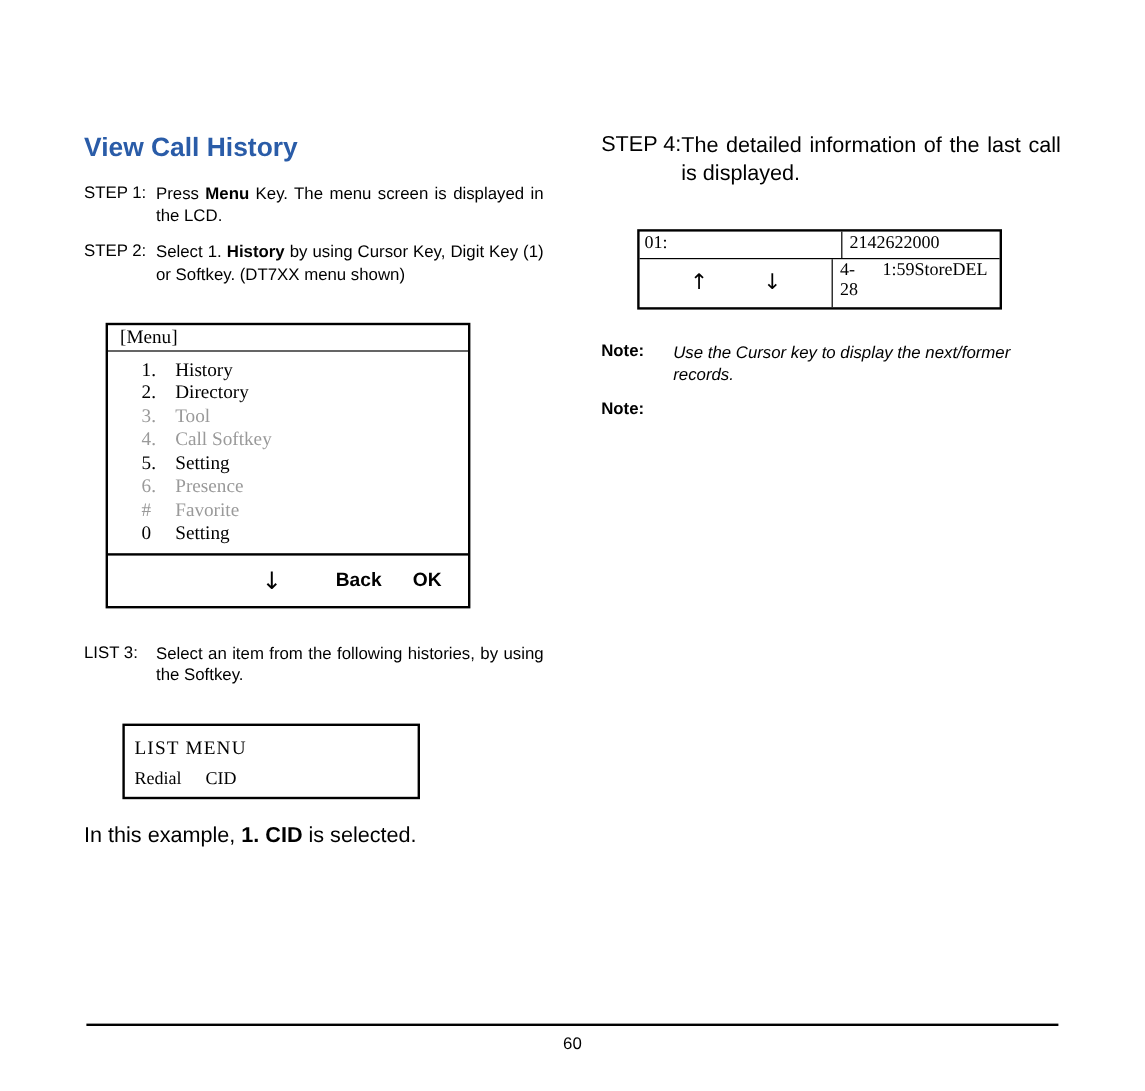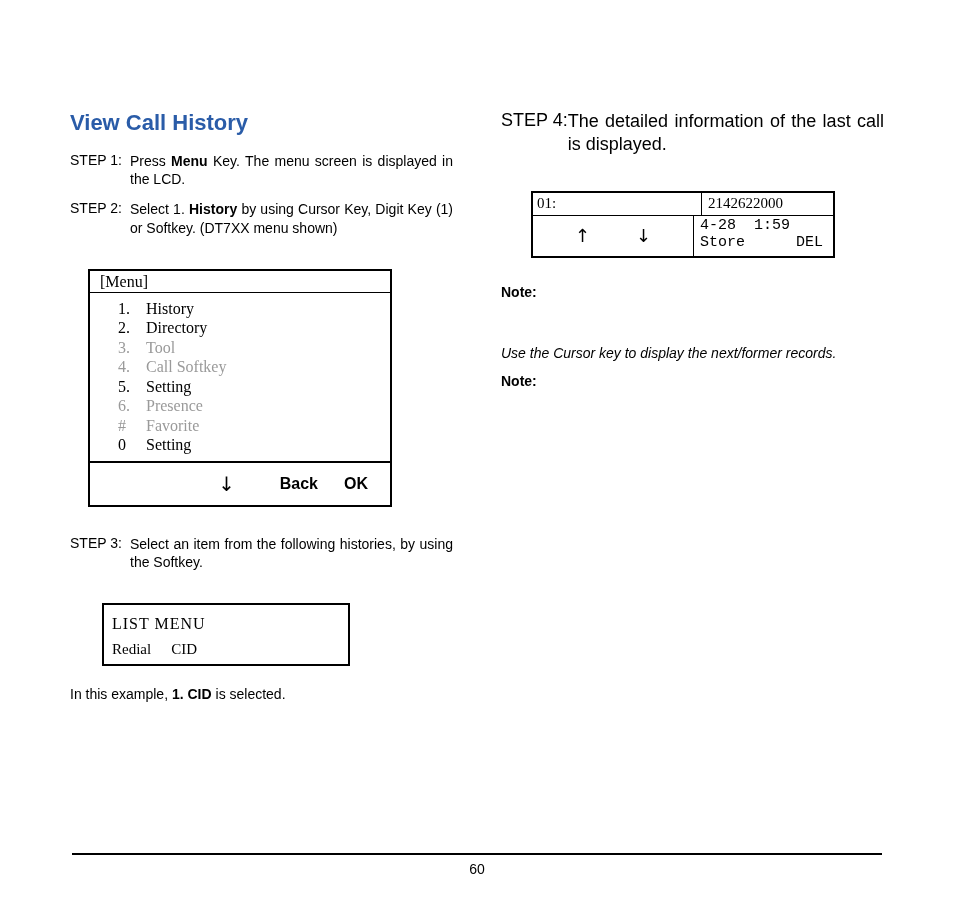--- a/index.html
+++ b/index.html
@@ -105,21 +105,21 @@
       letter-spacing: 1px;
     }
     .list-menu-opts {
       padding: 4px 8px 6px 8px;
       font-size: 15px;
       display: flex;
       gap: 20px;
       font-family: Liberation Serif, serif;
     }
     .after-text {
-      font-size: 14px;
+      font-size: 18px;
       margin-top: 2px;
     }
 
     
     .r-step {
       display: flex;
       font-size: 18px;
       margin-bottom: 14px;
     }
     .r-step .step-label {
@@ -164,37 +164,35 @@
       align-items: center;
       justify-content: center;
       gap: 46px;
       font-family: "DejaVu Sans", Arial, sans-serif;
       font-size: 18px;
     }
     .detail-row2 .info {
       flex: 1;
       padding: 1px 6px;
       display: flex;
-      flex-direction: column;
-      font-family: Liberation Mono, monospace;
+      flex-direction: row;
     }
     .detail-row2 .datetime {
       display:flex;
       gap: 18px;
     }
     .detail-row2 .soft {
       display: flex;
       justify-content: space-between;
       padding-right: 4px;
     }
     .note {
       display: flex;
       font-size: 14px;
       margin-bottom: 10px;
-      flex-direction: column;
     }
     .note-label {
       flex: 0 0 60px;
       font-weight: bold;
     }
     .note-body {
       flex: 1;
       font-style: italic;
       line-height: 1.35;
     }
@@ -273,21 +271,21 @@
             </div>
         </div>
         <div class="menu-actions">
           <span class="down-arrow">↓</span>
           <span>Back</span>
           <span>OK</span>
         </div>
       </div>
 
       <div class="step">
-        <span class="step-label">STEP 3:</span>
+        <span class="step-label">LIST 3:</span>
         <span class="step-body"> Select an item from the following histories, by using the Softkey.</span>
       </div>
 
       <div class="list-menu-box">
         <div class="list-menu-title">LIST  MENU</div>
         <div class="list-menu-opts">
           <span>Redial</span>
           <span>CID</span>
         </div>
       </div>

